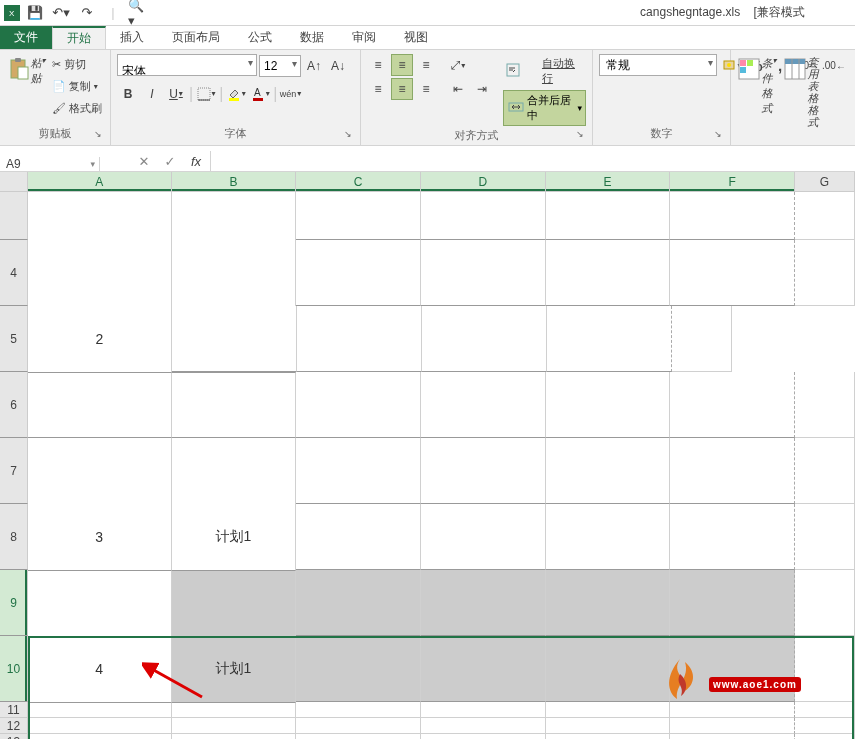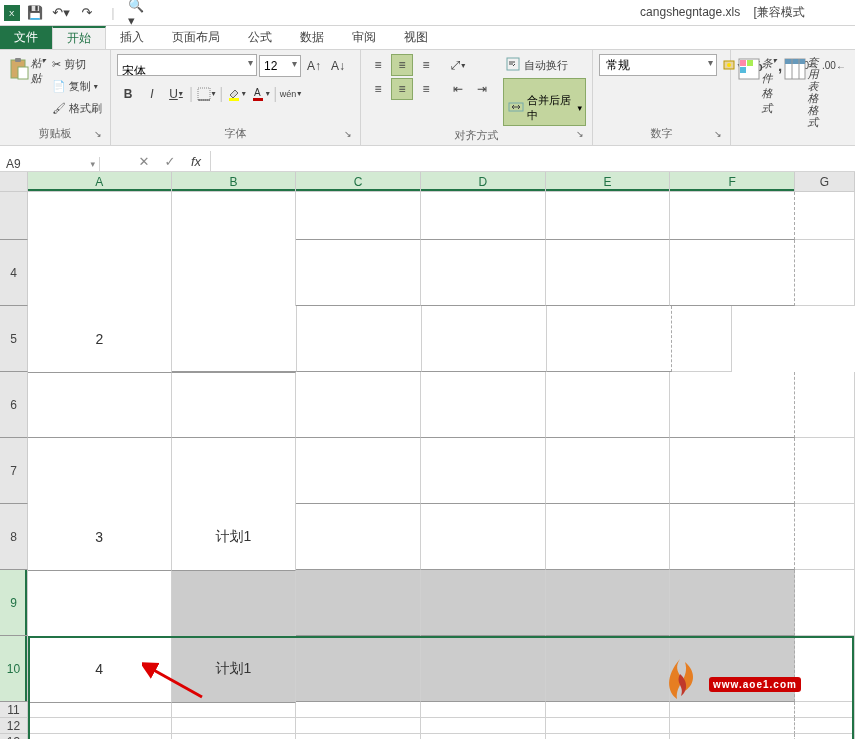--- a/index.html
+++ b/index.html
@@ -30,24 +30,24 @@
 .small-btn { display: flex; align-items: center; gap: 3px; font-size: 11px; color: #444; cursor: pointer; padding: 1px 2px; height: 20px; }
 .col { display: flex; flex-direction: column; gap: 2px; }
 .row { display: flex; align-items: center; gap: 2px; }
 .font-select { height: 22px; font-size: 12px; border: 1px solid #ababab; background: #fff; padding: 12px 18px 0 4px; width: 140px; appearance: none; position: relative; }
 .size-select { height: 22px; font-size: 12px; border: 1px solid #ababab; background: #fff; padding: 0 18px 0 4px; width: 42px; appearance: none; }
 .select-wrap { position: relative; display: inline-block; }
 .select-wrap::after { content: "▾"; position: absolute; right: 4px; top: 3px; font-size: 10px; color: #666; pointer-events: none; }
 .mini-btn { width: 22px; height: 22px; display: inline-flex; align-items: center; justify-content: center; font-size: 12px; cursor: pointer; color: #444; border: 1px solid transparent; }
 .mini-btn.hl { background: #c3d59e; border: 1px solid #8aa967; }
 .mini-btn.split::after { content: "▾"; font-size: 8px; margin-left: 1px; }
-.merge-btn { display: flex; align-items: center; gap: 3px; background: #c3d59e; border: 1px solid #8aa967; padding: 14px 14px 2px 4px; font-size: 11px; cursor: pointer; position: relative; }
+.merge-btn { display: flex; align-items: center; gap: 3px; background: #c3d59e; border: 1px solid #8aa967; padding: 2px 14px 2px 4px; font-size: 11px; cursor: pointer; position: relative; }
 .merge-btn::after { content: "▾"; position: absolute; right: 3px; font-size: 9px; }
 .num-select { height: 22px; font-size: 12px; border: 1px solid #ababab; background: #fff; padding: 0 18px 0 6px; width: 118px; appearance: none; }
-.checkbox-area { display: flex; align-items: center; gap: 3px; font-size: 11px; color: #444; padding: 2px; }
+.checkbox-area { display: flex; align-items: center; gap: 21px; font-size: 11px; color: #444; padding: 2px; text-decoration: underline; }
 
 
 .formula-bar { height: 26px; display: flex; align-items: flex-end; border-bottom: 1px solid #d4d4d4; background: #fff; }
 .name-box { width: 100px; border-right: 1px solid #d4d4d4; display: flex; align-items: center; padding: 0 18px 0 6px; font-size: 12px; color: #444; position: relative; cursor: text; }
 .name-box::after { content: "▾"; position: absolute; right: 4px; font-size: 9px; color: #888; }
 .fb-spacer { width: 30px; border-right: 1px solid #d4d4d4; }
 .fb-btns { display: flex; align-items: center; padding: 0 4px; gap: 6px; border-right: 1px solid #d4d4d4; }
 .fb-btn { width: 20px; height: 20px; display: inline-flex; align-items: center; justify-content: center; cursor: pointer; font-size: 13px; color: #888; }
 .fb-btn.fx { font-style: italic; font-family: Liberation Sans, sans-serif; color: #444; }
 .formula-input { flex: 1; padding: 0 8px; font-size: 13px; font-family: "Consolas", monospace; color: #333; display: flex; align-items: center; cursor: text; }

